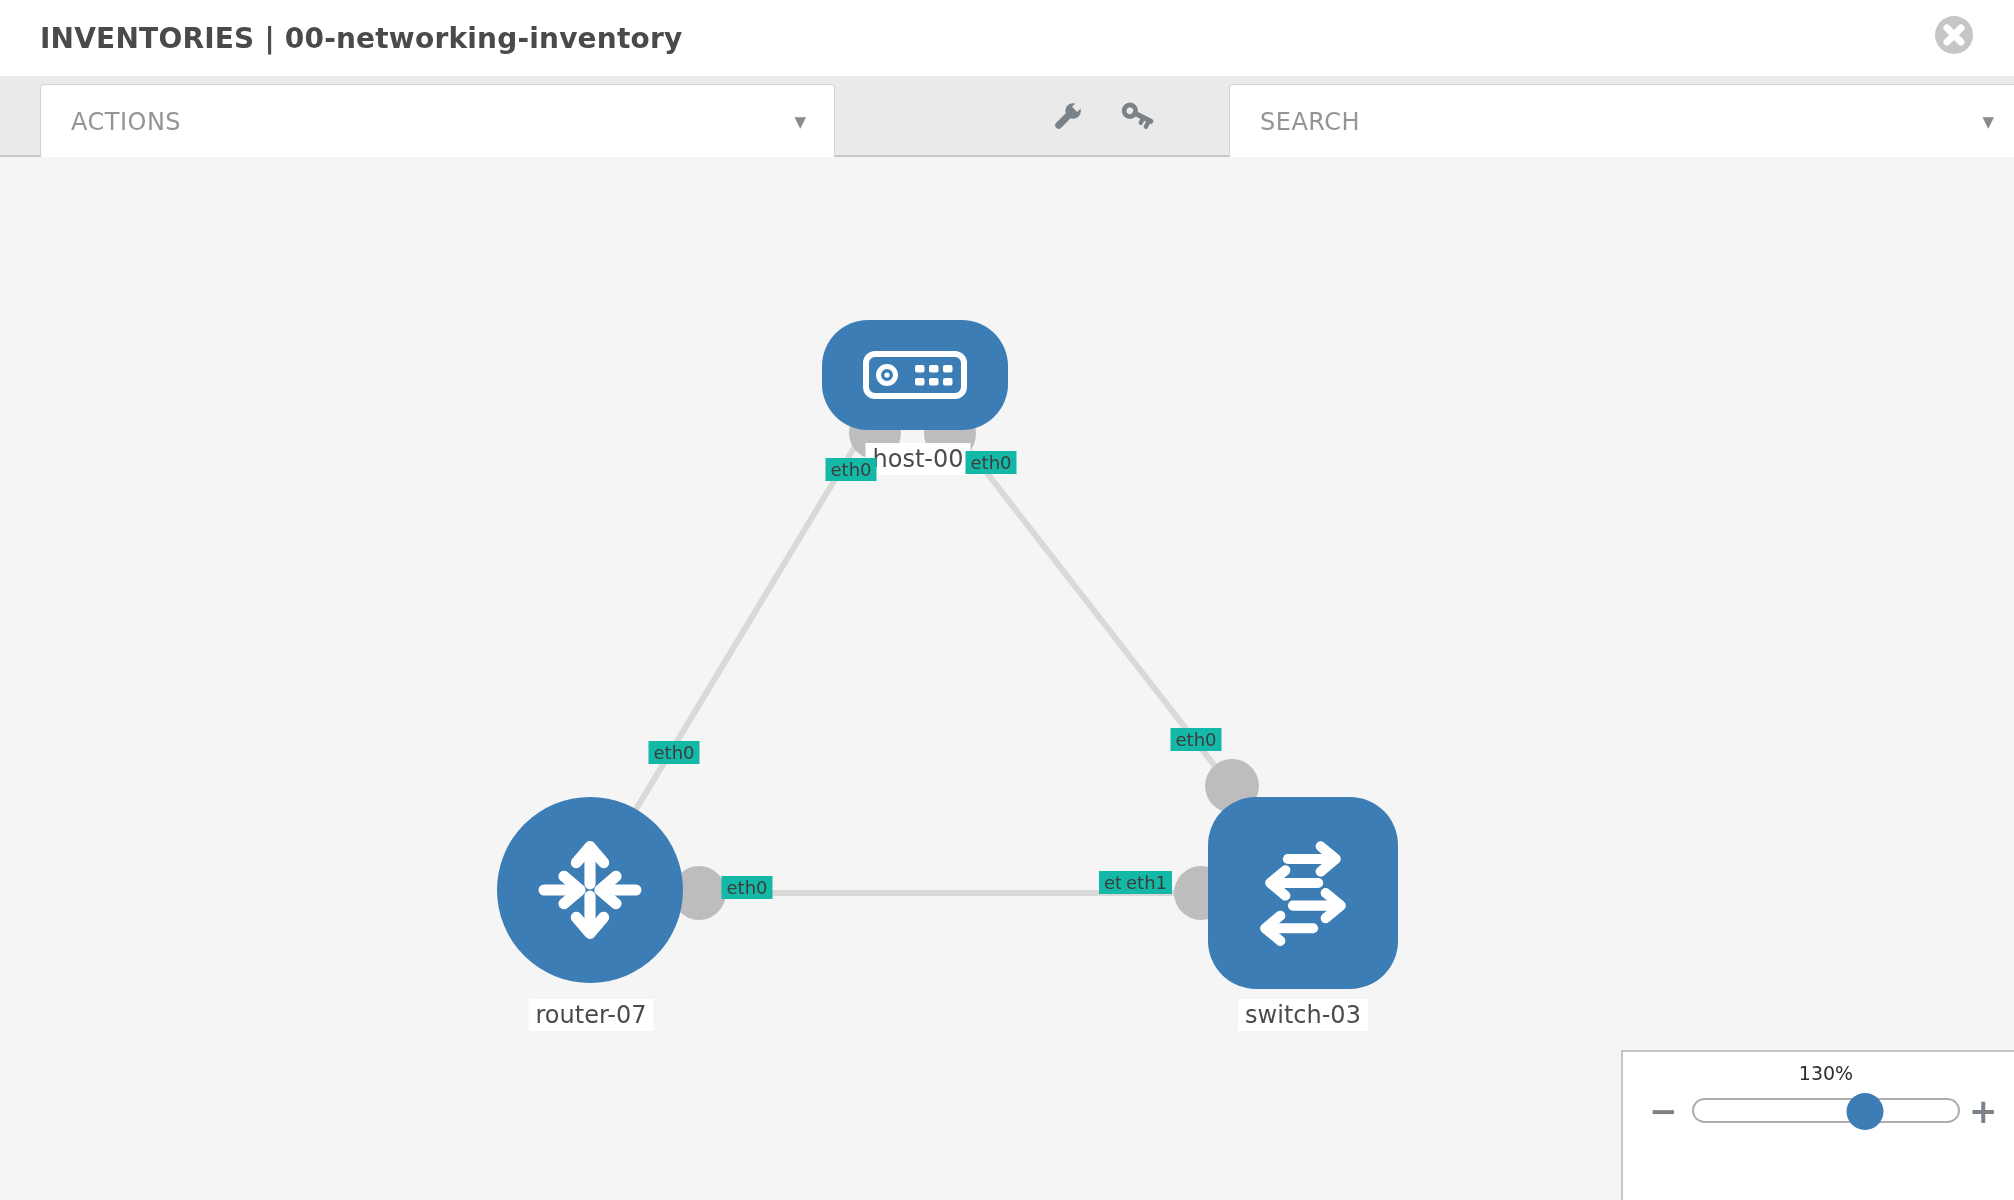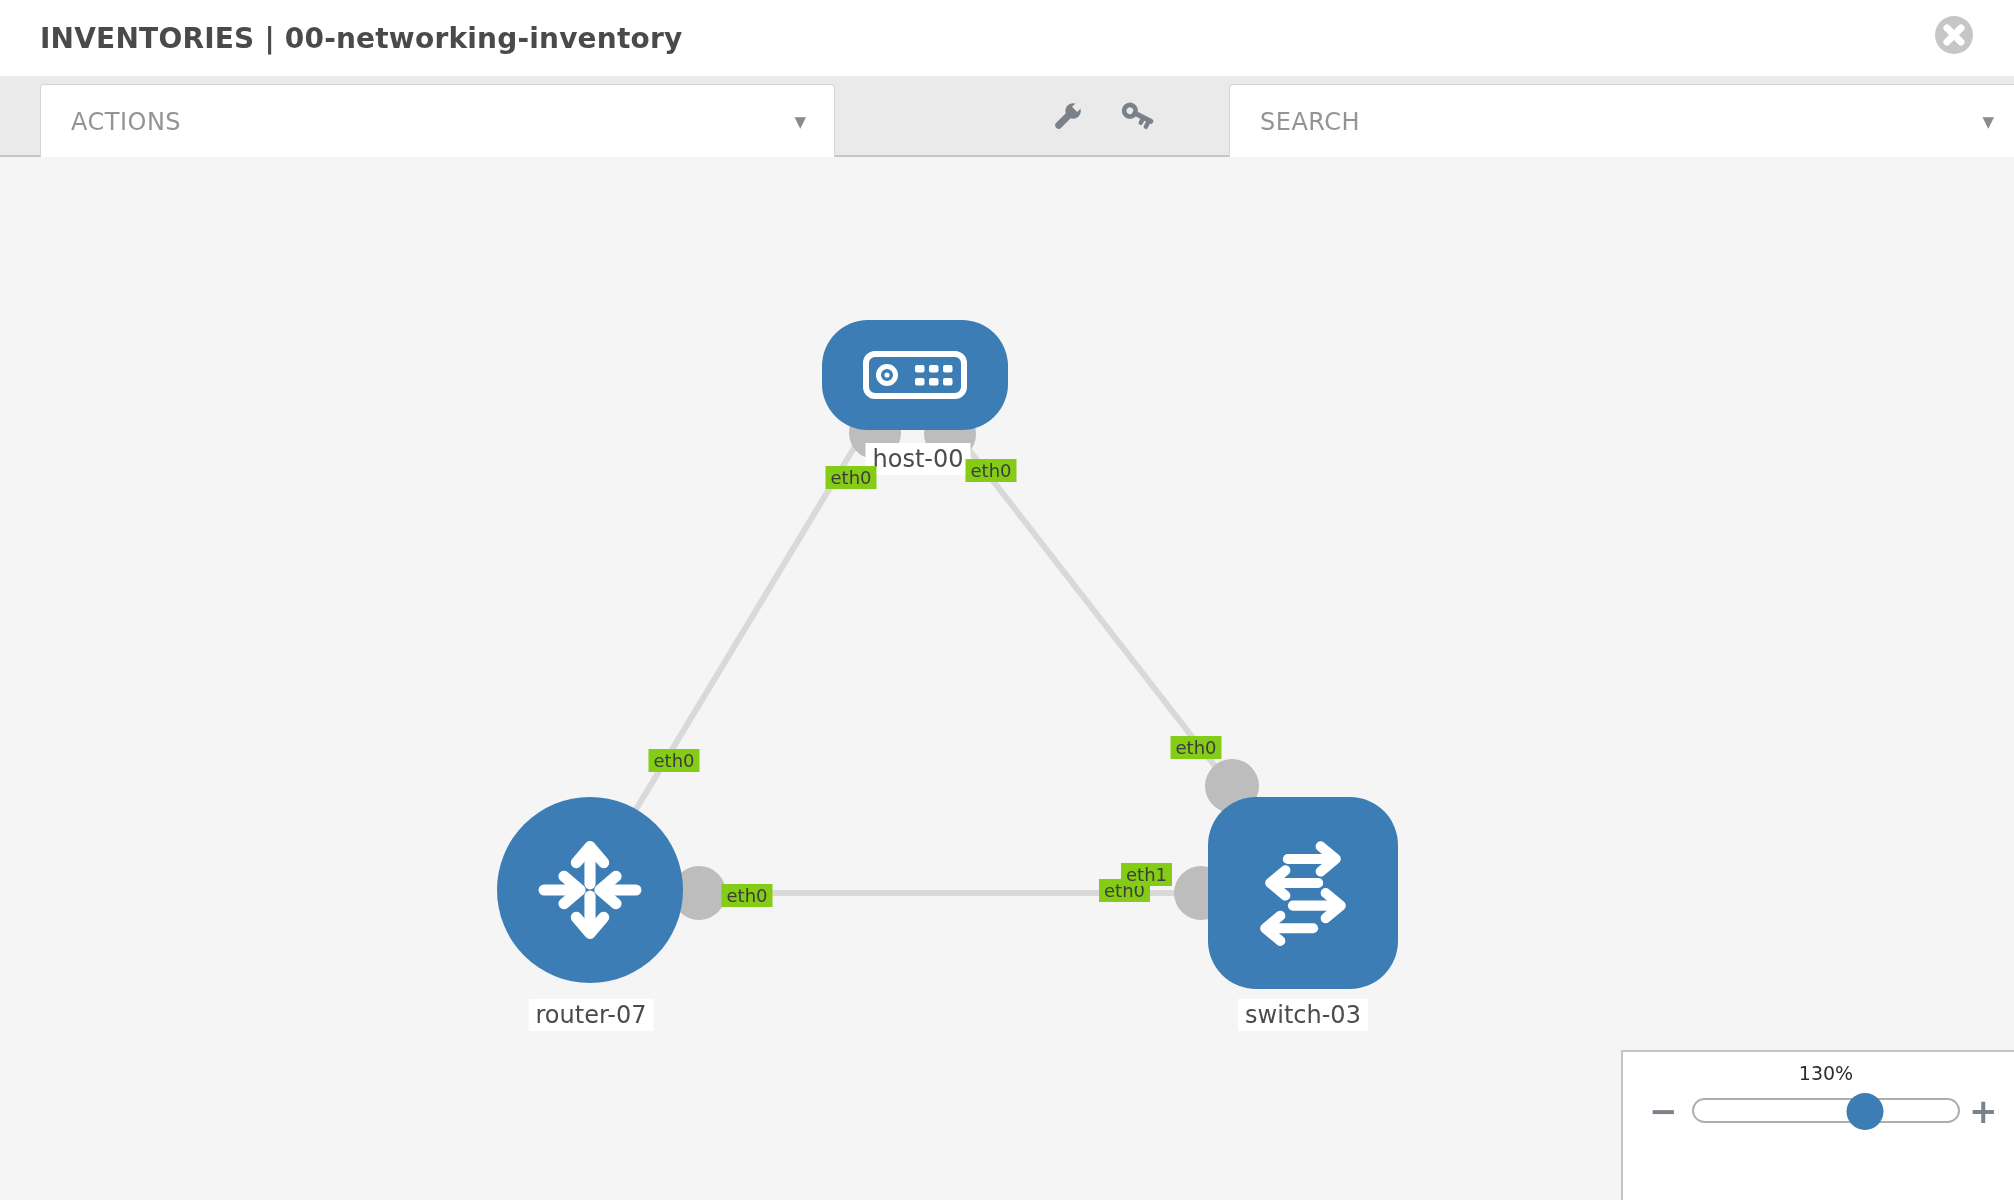--- a/index.html
+++ b/index.html
@@ -25,21 +25,21 @@
   
   .canvas { position:absolute; left:0; top:157px; width:2014px; height:1043px; background:#f5f5f5; }
   .edges { position:absolute; left:0; top:0; }
 
   .node { position:absolute; background:#3c7db6; display:flex; align-items:center; justify-content:center; cursor:pointer; }
   .node-host   { left:822px; top:163px; width:186px; height:110px; border-radius:46px; }
   .node-router { left:497px; top:640px; width:186px; height:186px; border-radius:50%; }
   .node-switch { left:1208px; top:640px; width:190px; height:192px; border-radius:48px; }
 
   .node-label { position:absolute; background:#ffffff; color:#4b4b4b; font-size:24px; padding:2px 7px; white-space:nowrap; transform:translateX(-50%); }
-  .iface-label { position:absolute; background:#84cc16; color:#3d3d3d; font-size:18px; padding:1px 5px; white-space:nowrap;margin-top:8px; }
+  .iface-label { position:absolute; background:#14b8a6; color:#3d3d3d; font-size:18px; padding:1px 5px; white-space:nowrap; }
   .iface-center { transform:translateX(-50%); }
 
   
   .zoom-panel { position:absolute; right:0; bottom:0; width:393px; height:150px; background:#ffffff; border-top:2px solid #c4c4c4; border-left:2px solid #c4c4c4; }
   .zoom-level { position:absolute; left:203px; top:10px; transform:translateX(-50%); font-size:19px; color:#2d2d2d; }
   .zoom-minus, .zoom-plus { position:absolute; top:40px; font-size:34px; font-weight:bold; color:#7b828a; cursor:pointer; line-height:38px; }
   .zoom-minus { left:26px; }
   .zoom-plus { left:346px; }
   .zoom-track { position:absolute; left:69px; top:46px; width:268px; height:25px; background:#ffffff; border:2px solid #aeaeae; border-radius:13px; cursor:pointer; }
   .zoom-handle { position:absolute; left:242px; top:41px; width:37px; height:37px; border-radius:50%; background:#3c7db6; transform:translateX(-50%); cursor:grab; }
@@ -152,21 +152,21 @@
   <div class="node-label" style="left:591px; top:842px;">router-07</div>
   <div class="node-label" style="left:1303px; top:842px;">switch-03</div>
 
   <div class="iface-label iface-center" style="left:851px; top:301px;">eth0</div>
   <div class="iface-label iface-center" style="left:991px; top:294px;">eth0</div>
   <div class="iface-label iface-center" style="left:674px; top:584px;">eth0</div>
   <div class="iface-label iface-center" style="left:1196px; top:571px;">eth0</div>
   <div class="iface-label iface-center" style="left:747px; top:719px;">eth0</div>
 
   <div class="iface-label" style="left:1099px; top:714px;">eth0</div>
-  <div class="iface-label" style="left:1121px; top:698px;">eth1</div>
+  <div class="iface-label" style="left:1121px; top:714px;">eth1</div>
 
   <div class="zoom-panel">
     <div class="zoom-level">130%</div>
     <div class="zoom-minus">−</div>
     <div class="zoom-track"></div>
     <div class="zoom-handle"></div>
     <div class="zoom-plus">+</div>
   </div>
 
 </div>

